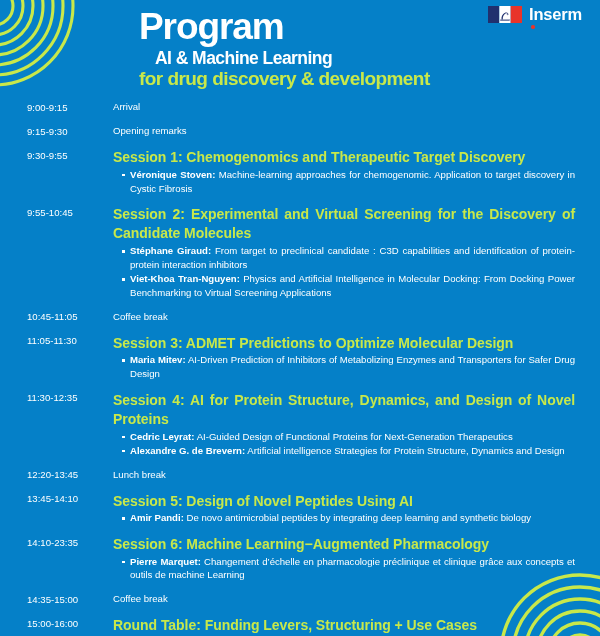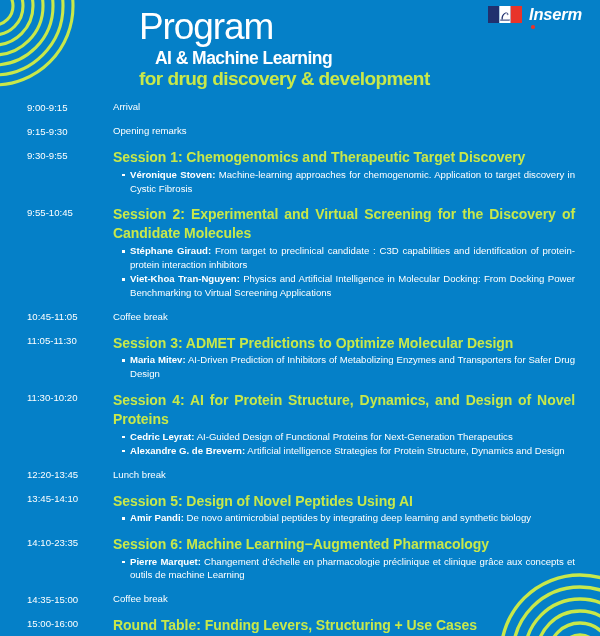--- a/index.html
+++ b/index.html
@@ -38,21 +38,20 @@
     position: relative;
     height: 98px;
   }
   .brand {
     position: absolute;
     top: 6px;
     right: 18px;
     display: flex;
     align-items: center;
     gap: 7px;
-    font-style: italic;
   }
   .flag {
     width: 34px;
     height: 17px;
     display: block;
     position: relative;
   }
   .brand-name {
     color: #ffffff;
     font-size: 16.5px;
@@ -72,21 +71,21 @@
   }
 
   .titles {
     position: absolute;
     left: 139px;
     top: 8px;
   }
   .title-main {
     color: #ffffff;
     font-size: 37px;
-    font-weight: normal;
+    font-weight: bold;
     line-height: 1.02;
     letter-spacing: -1.1px;
     margin: 0;
     font-stretch: condensed;
   }
   .title-sub1 {
     color: #ffffff;
     font-size: 17.5px;
     font-weight: bold;
     line-height: 1.18;
@@ -257,21 +256,21 @@
     <div class="row">
       <div class="row-time">11:05-11:30</div>
       <div class="row-body">
         <div class="row-session">Session 3: ADMET Predictions to Optimize Molecular Design</div>
         <ul class="talks">
           <li class="talk"><b>Maria Mitev:</b><span> AI-Driven Prediction of Inhibitors of Metabolizing Enzymes and Transporters for Safer Drug Design</span></li>
         </ul>
       </div>
     </div>
     <div class="row">
-      <div class="row-time">11:30-10:20</div>
+      <div class="row-time">11:30-12:35</div>
       <div class="row-body">
         <div class="row-session">Session 4: AI for Protein Structure, Dynamics, and Design of Novel Proteins</div>
         <ul class="talks">
           <li class="talk"><b>Cedric Leyrat:</b><span> AI-Guided Design of Functional Proteins for Next-Generation Therapeutics</span></li>
           <li class="talk"><b>Alexandre G. de Brevern:</b><span> Artificial intelligence Strategies for Protein Structure, Dynamics and Design</span></li>
         </ul>
       </div>
     </div>
     <div class="row">
       <div class="row-time">12:20-13:45</div>

